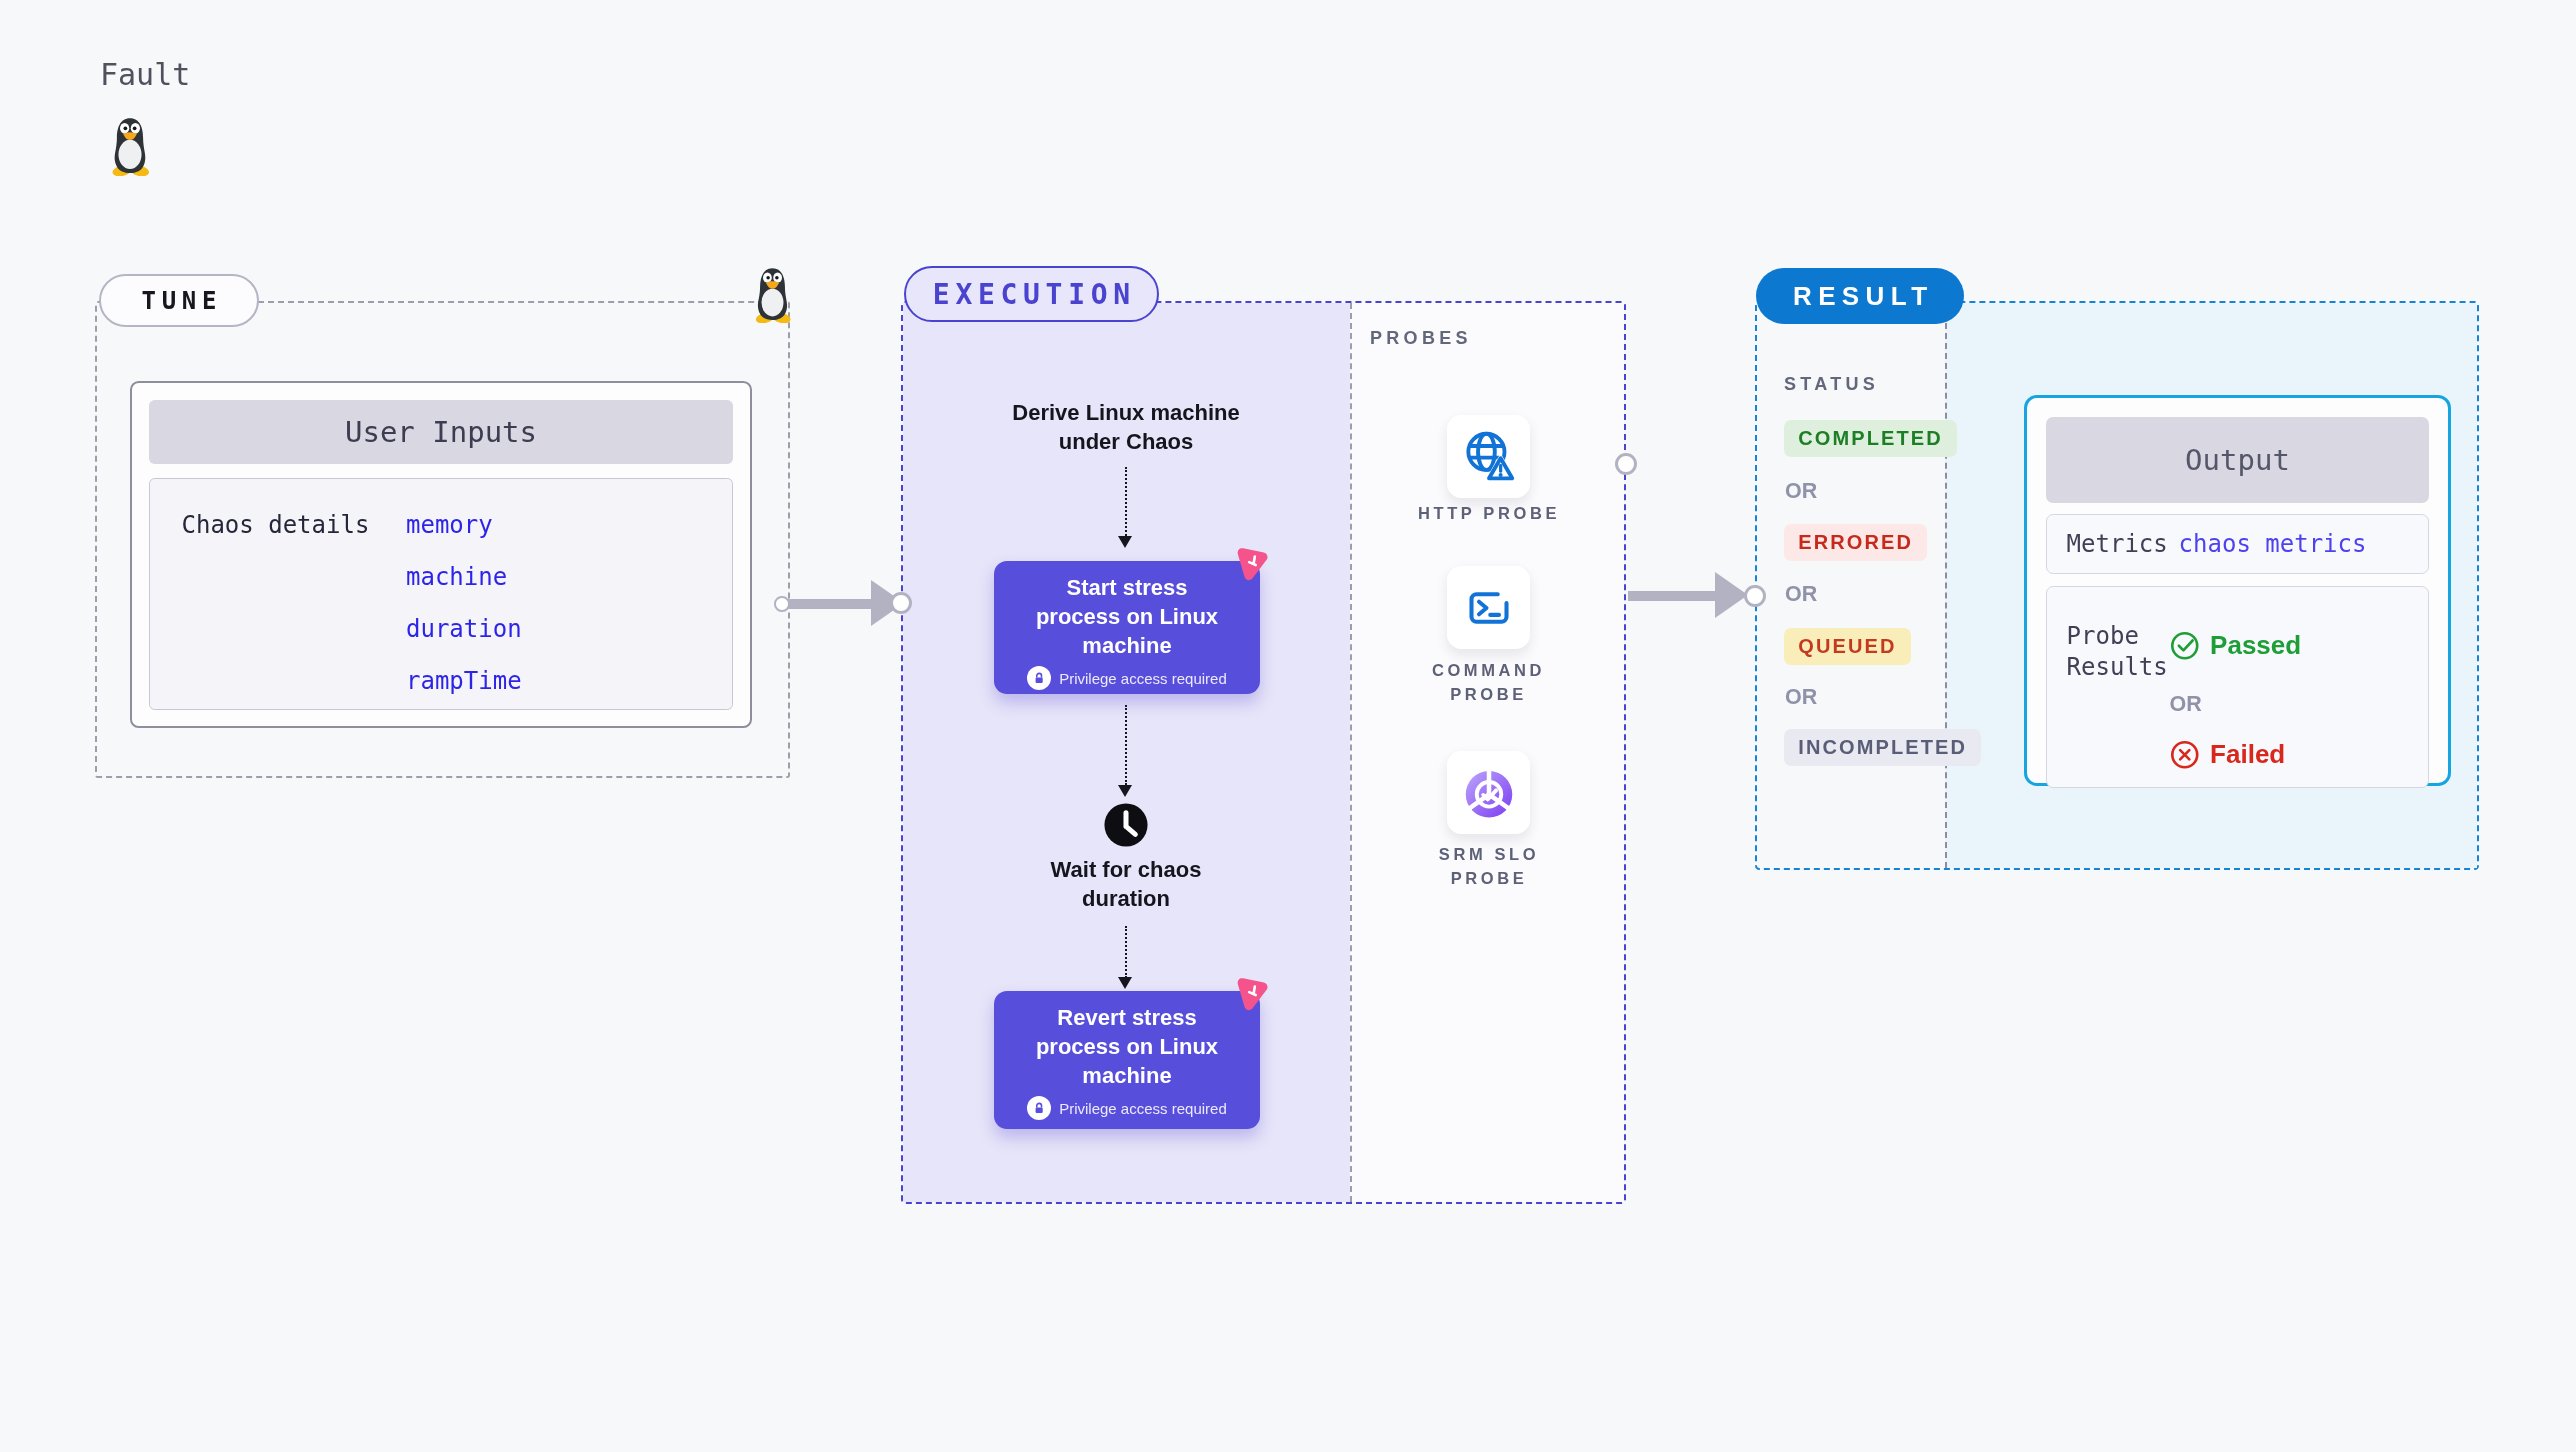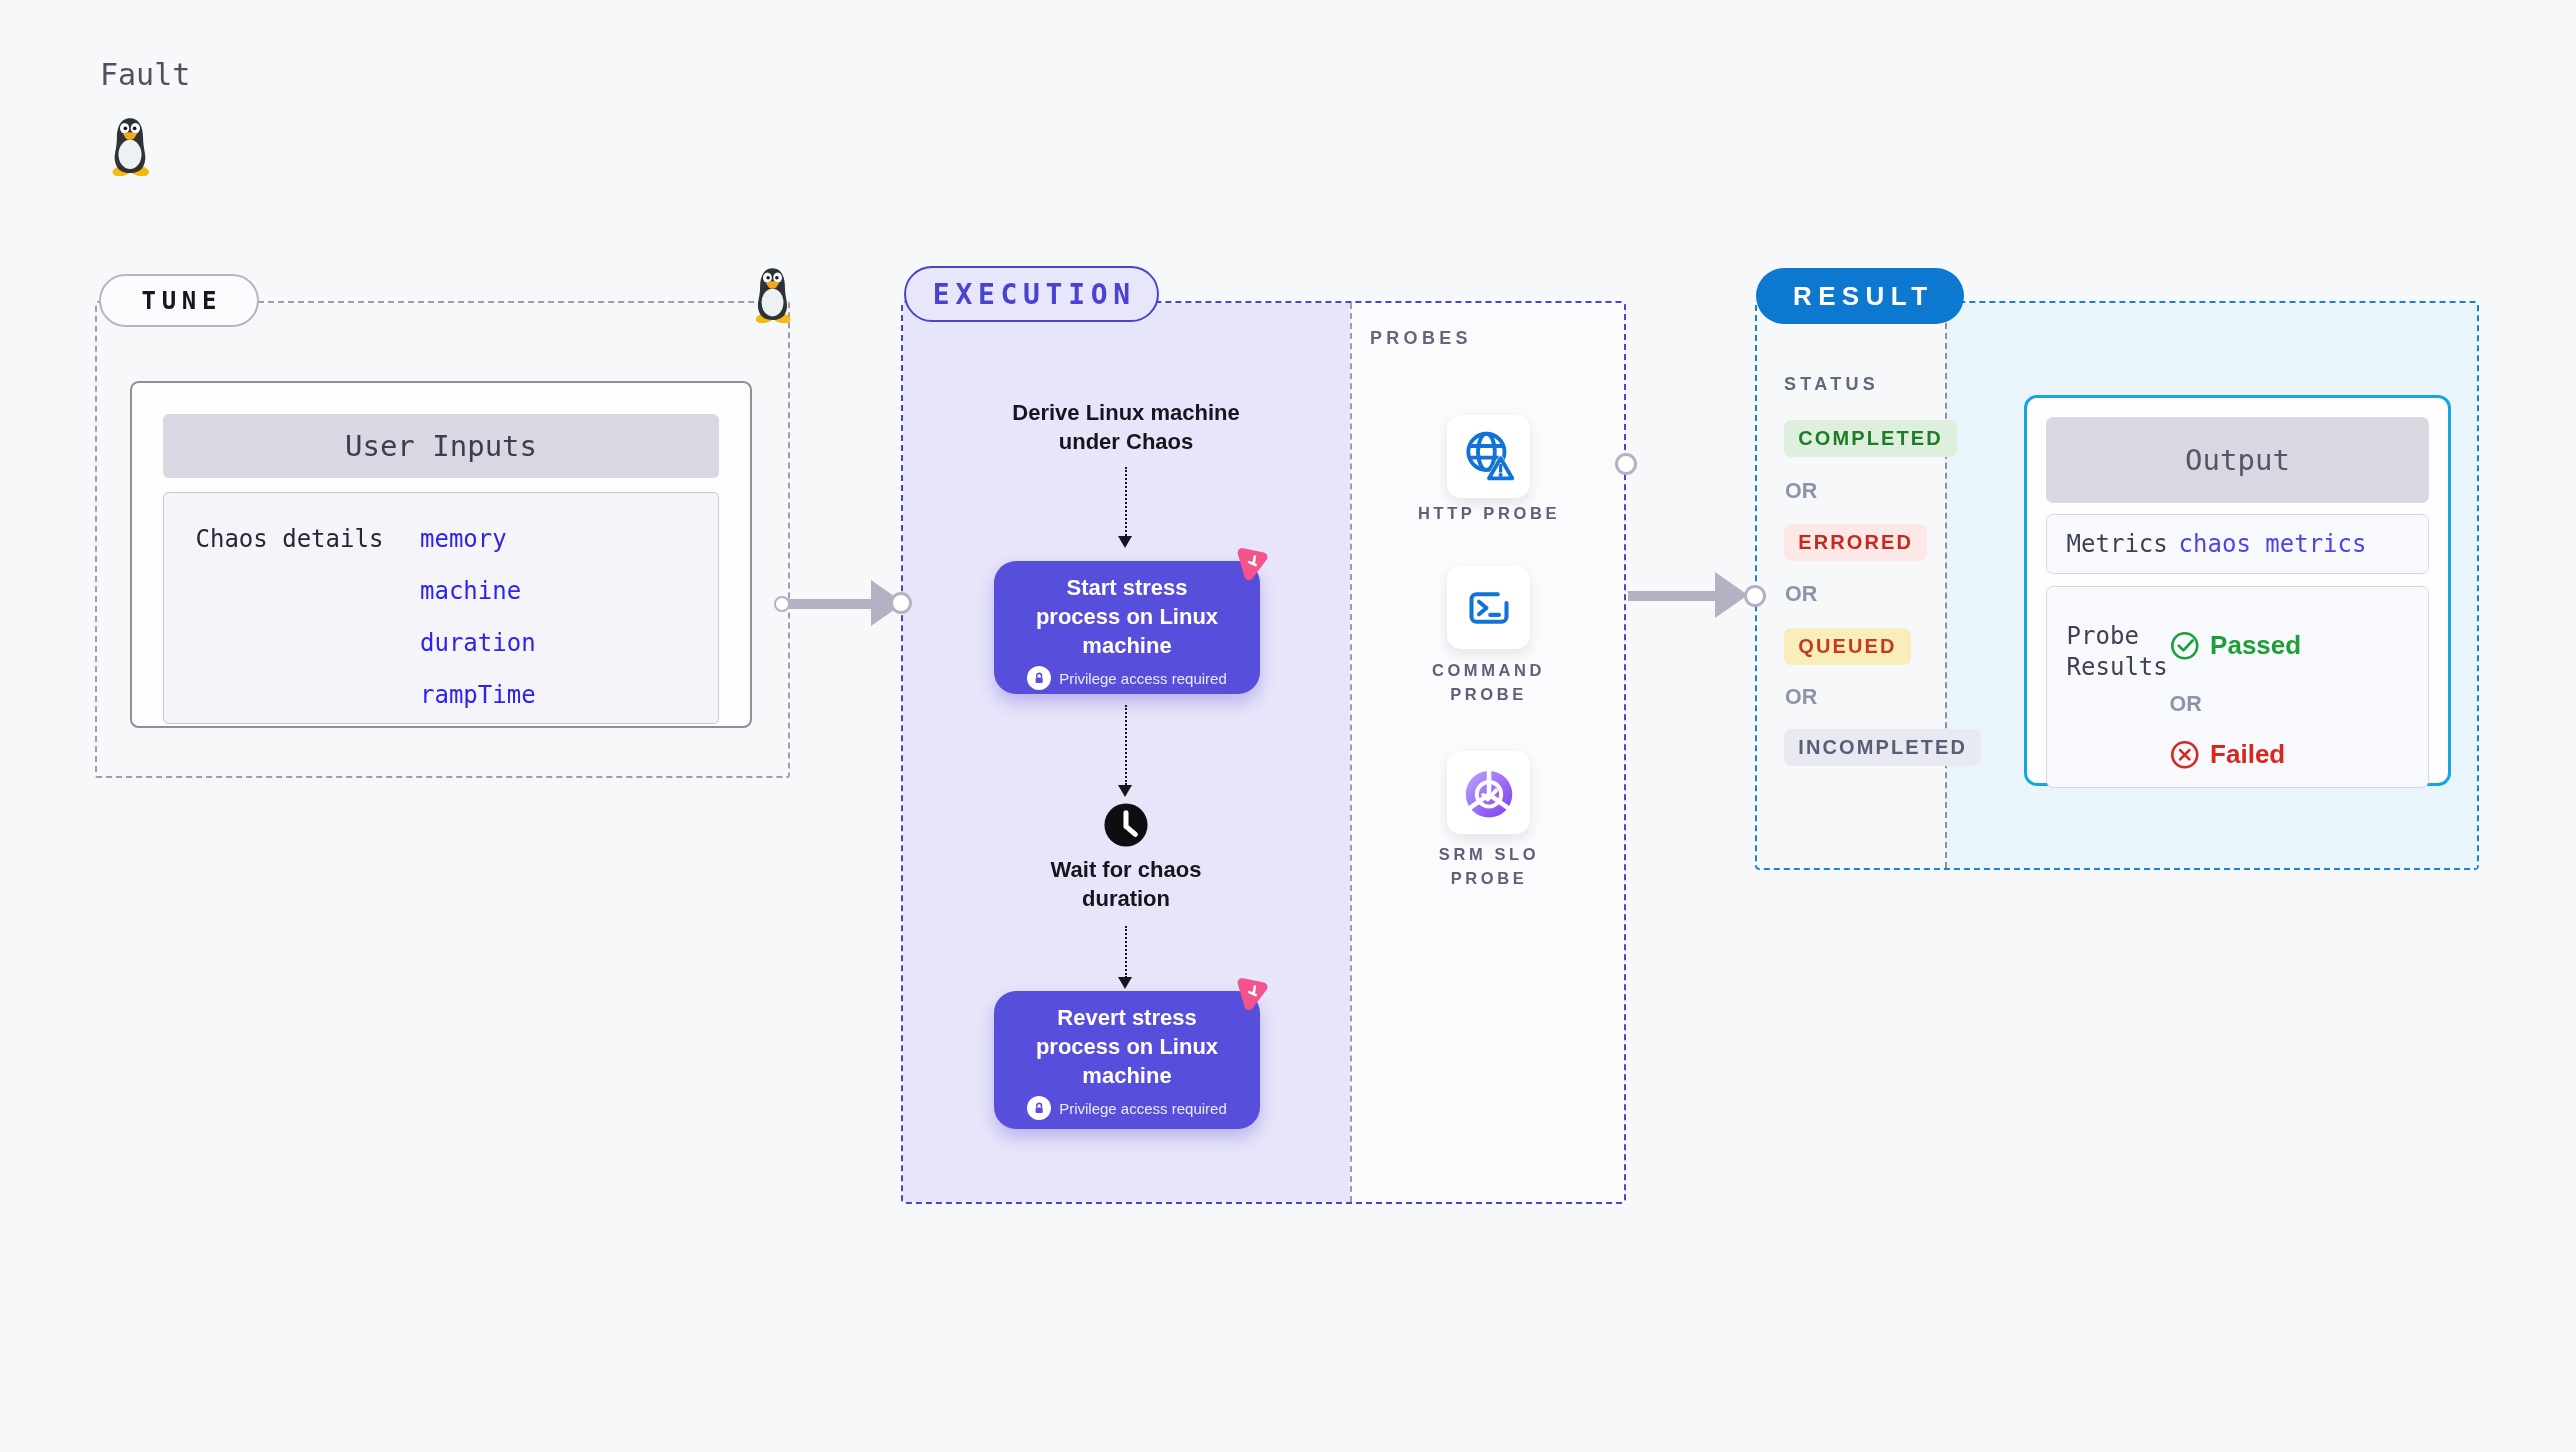--- a/index.html
+++ b/index.html
@@ -24,21 +24,21 @@
         font-size:28px;letter-spacing:5.7px;padding-left:5.7px;}
   .result-pill{left:1756px;top:268px;width:208px;height:56px;background:#0d78cf;
         color:#fff;font-size:26px;letter-spacing:6.4px;padding-left:6.4px;}
 
   
   .tune-box{position:absolute;left:95px;top:301px;width:691px;height:473px;
         border:2.1px dashed #9d9dab;border-radius:2.9px;}
   .tux-corner{position:absolute;left:749px;top:266px;width:47px;height:57px;z-index:7;}
   .user-inputs{position:absolute;left:130px;top:381px;width:622px;height:347px;
         background:#fdfdfe;border:2.1px solid #8e8e9d;border-radius:8.6px;
-        padding:31px;box-sizing:border-box;z-index:2;}
+        padding:17px;box-sizing:border-box;z-index:2;}
   .ui-header{height:64px;background:#d8d7e2;border-radius:5.7px;display:flex;
         align-items:center;justify-content:center;font-family:"DejaVu Sans Mono",monospace;
         font-size:29px;color:#3d3d52;}
   .ui-body{margin-top:14.3px;height:232px;background:#f5f5f9;border:1.4px solid #c8c8d5;
         border-radius:5.7px;position:relative;box-sizing:border-box;}
   .chaos-label{position:absolute;left:31.5px;top:32px;font-family:"DejaVu Sans Mono",monospace;
         font-size:24px;color:#26263a;}
   .chaos-values{position:absolute;left:256px;top:32px;display:flex;flex-direction:column;
         gap:24px;font-family:"DejaVu Sans Mono",monospace;font-size:24px;color:#2d24ea;}
 
@@ -53,21 +53,21 @@
         border-right:7.9px solid transparent;border-top:12px solid #15151d;}
 
   
   .exec-box{position:absolute;left:901px;top:301px;width:725px;height:903px;
         border:2.9px dashed #4a43cf;border-radius:4.3px;box-sizing:border-box;}
   .exec-left{position:absolute;left:0;top:0;bottom:0;width:447px;background:#e7e5f9;}
   .probes-panel{position:absolute;left:447px;top:0;right:0;bottom:0;background:#fbfbfd;
         border-left:2.1px dashed #9d9dab;box-sizing:border-box;}
   .flow-text{position:absolute;font-size:22px;line-height:29px;font-weight:bold;
         color:#15151d;text-align:center;z-index:2;}
-  .node{position:absolute;width:266px;background:#584edc;border-radius:22px;color:#fff;
+  .node{position:absolute;width:266px;background:#584edc;border-radius:13px;color:#fff;
         text-align:center;padding:12px 29px 11.5px;box-sizing:border-box;z-index:3;
         box-shadow:0 8.6px 15.8px rgba(76,66,210,.28);}
   .node-title{font-weight:bold;font-size:22px;line-height:29px;}
   .priv{display:flex;align-items:center;justify-content:center;gap:7.9px;margin-top:6.4px;}
   .priv-circle{width:24px;height:24px;background:#fff;border-radius:50%;display:flex;
         align-items:center;justify-content:center;flex:none;}
   .priv-text{font-size:15px;color:#eceafc;white-space:nowrap;}
   .chaos-logo{position:absolute;right:-13px;top:-18.6px;width:42px;height:42px;
         transform:rotate(-10deg);}
   .clock-icon{position:absolute;left:1103px;top:802px;width:46px;height:46px;z-index:2;}

